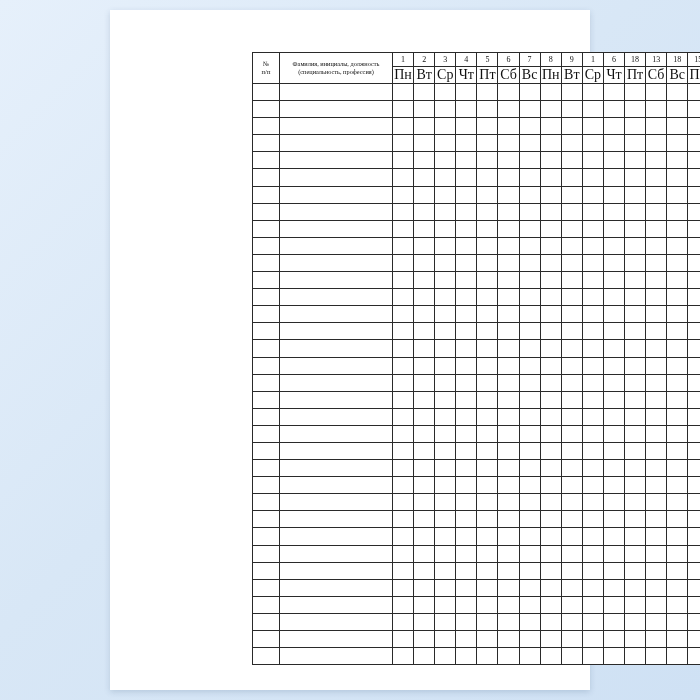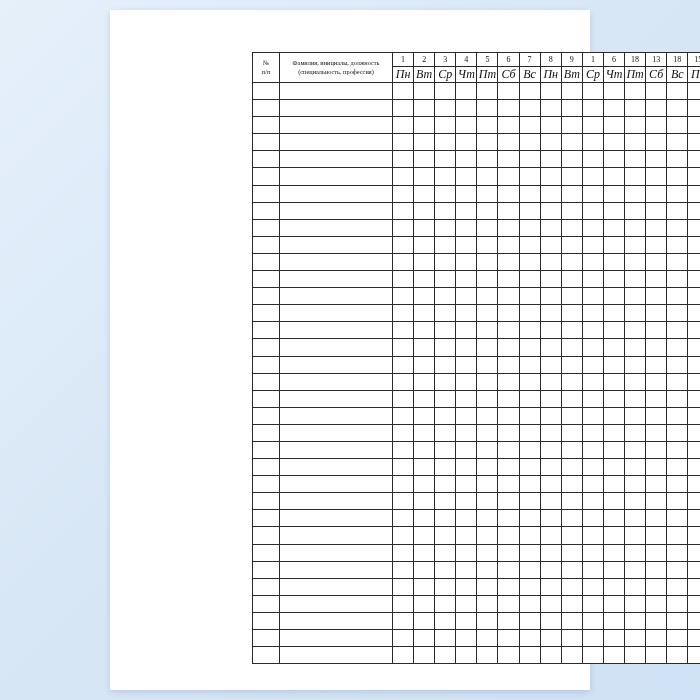--- a/index.html
+++ b/index.html
@@ -62,24 +62,23 @@
     line-height: 1.3;
     color: #111;
     padding: 2px 3px;
   }
   .hdr-daynum {
     font-size: 8px;
     height: 13px;
     color: #111;
   }
   .hdr-dayname {
-    font-size: 12px;
+    font-size: 14px;
     height: 14px;
     color: #111;
-    font-style: italic;
   }
   .body-row td {
     height: 16.1px;
   }
   .body-row td.col-name,
   .body-row td.col-num {
     height: 16.1px;
   }
 </style>
 </head>

